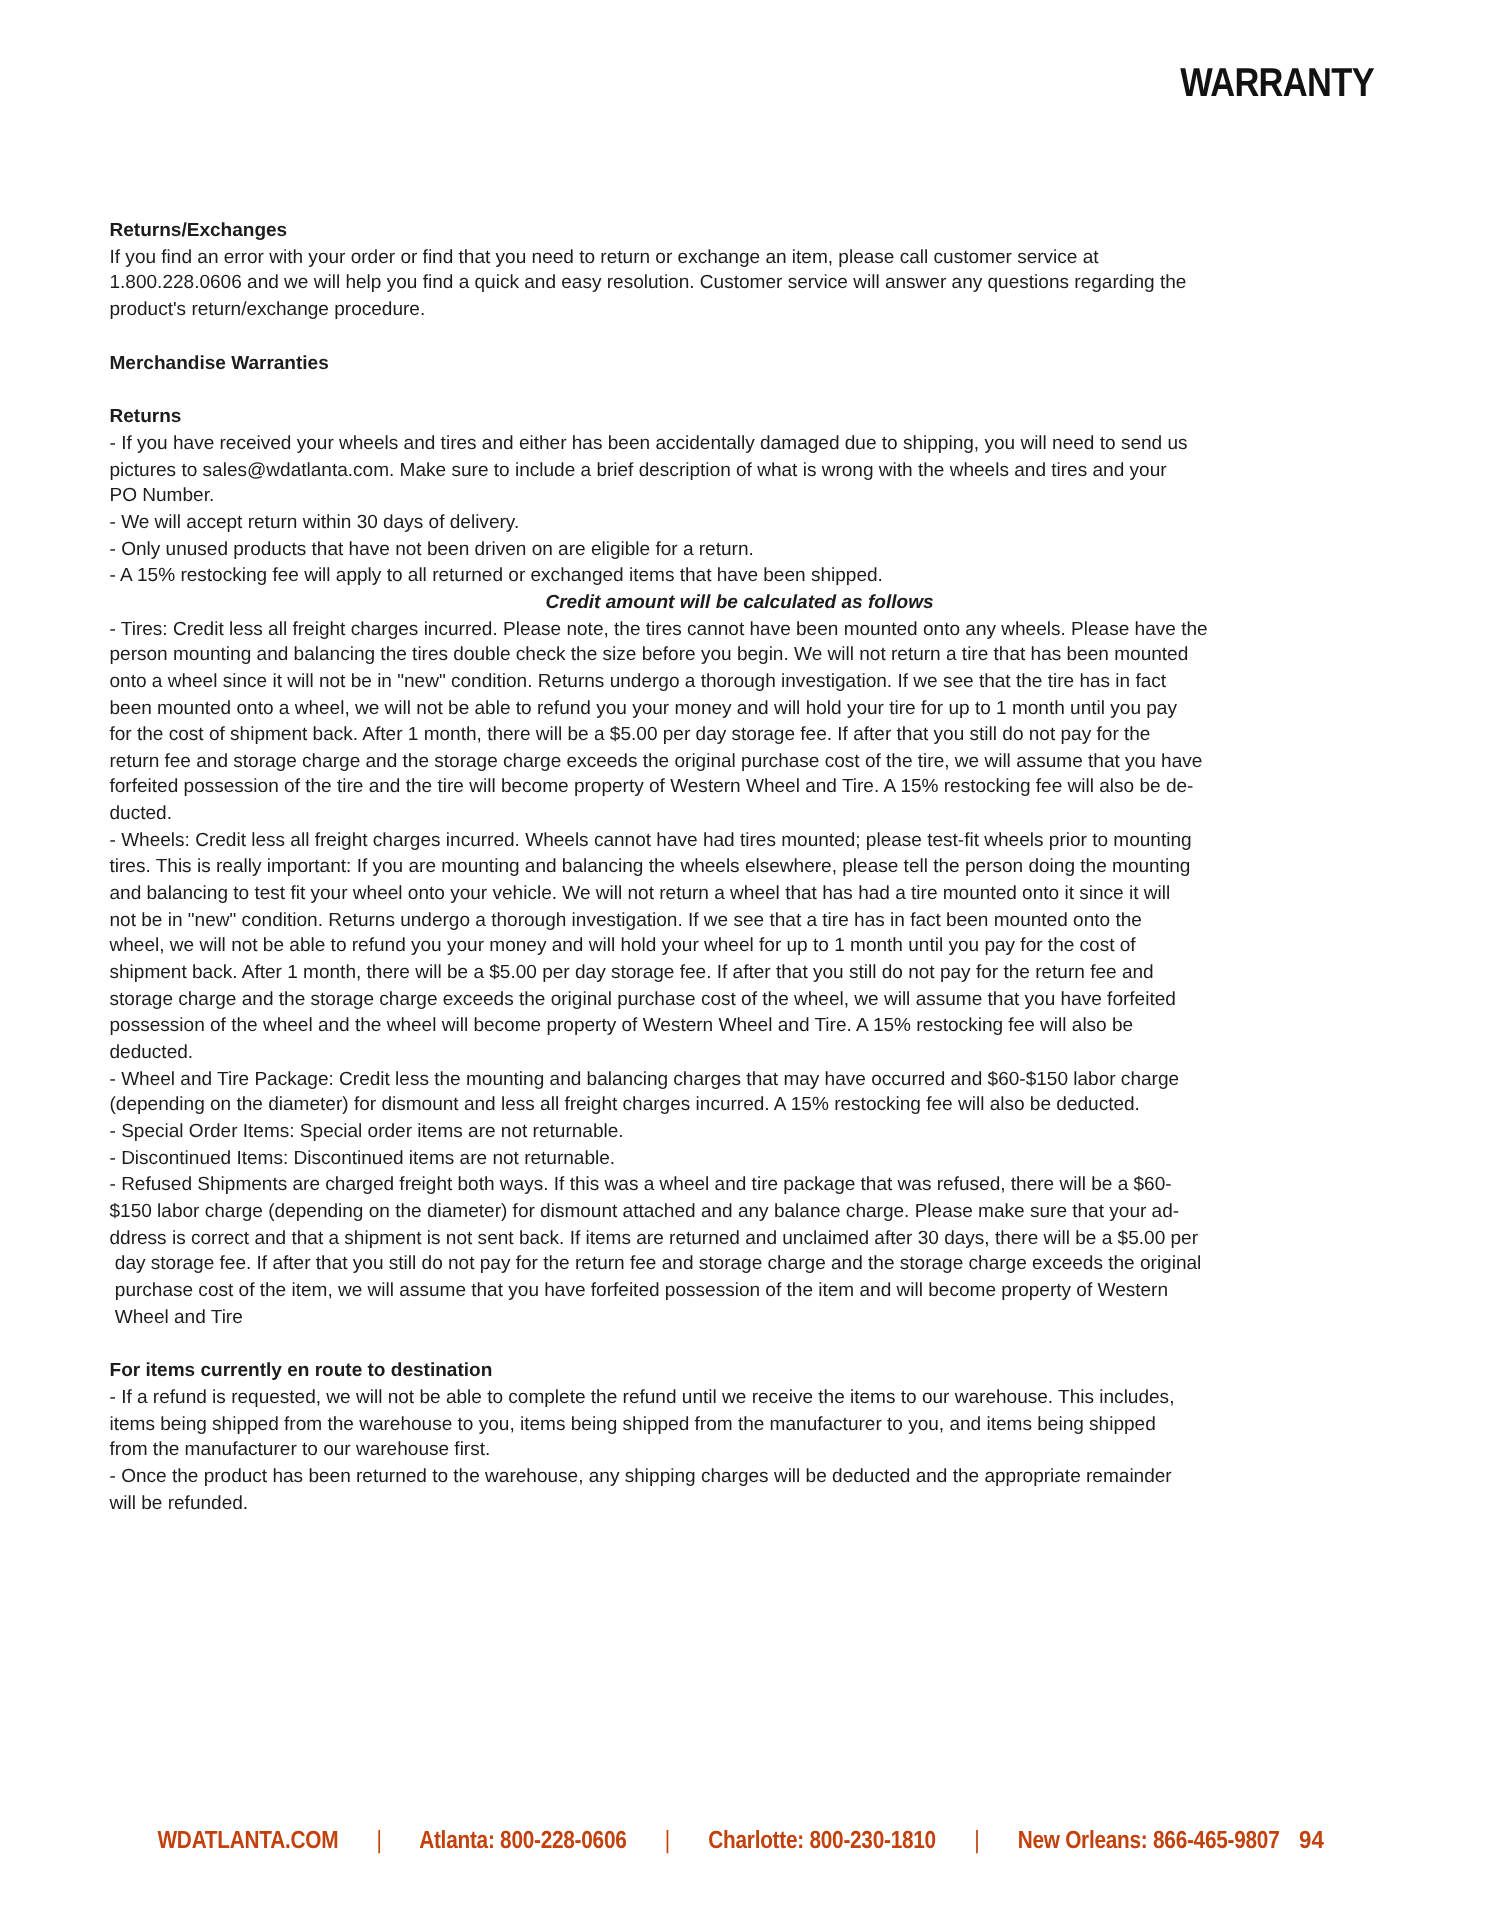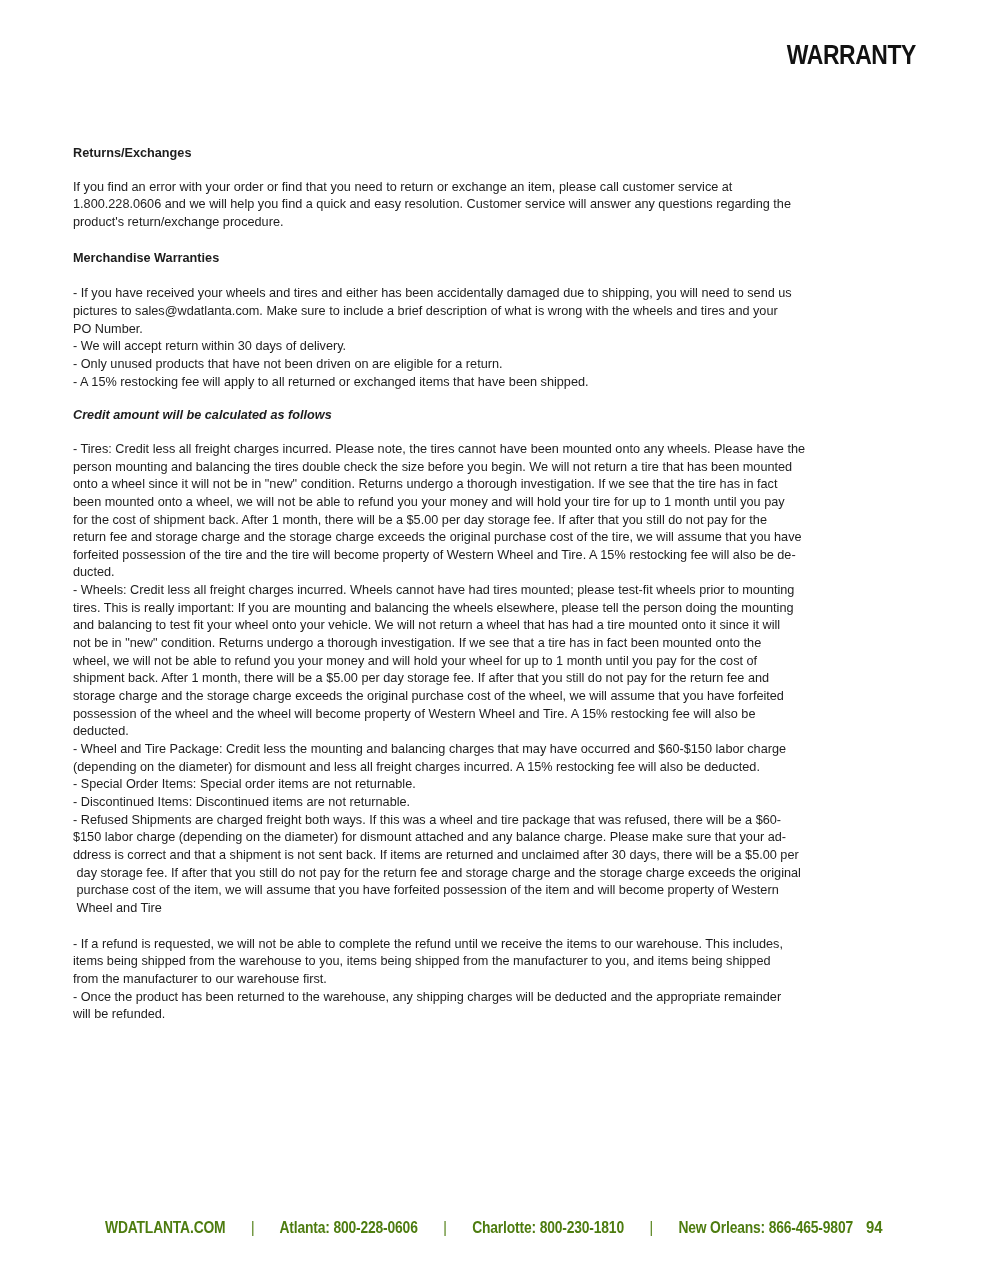--- a/index.html
+++ b/index.html
@@ -32,31 +32,31 @@
     position: absolute;
     left: 73px;
     top: 145px;
     width: 840px;
     font-size: 12.7px;
     line-height: 17.65px;
   }
   .doc-section { margin-bottom: 18px; }
   .doc-section:last-child { margin-bottom: 0; }
   .sec-heading { font-weight: 700; }
-  .text-block { white-space: pre-wrap; margin-top: 16px; }
-  .bold-italic { font-weight: 700; font-style: italic; }
+  .text-block { white-space: pre-wrap; }
+  .bold-italic { font-weight: 700; font-style: italic; text-align: center; }
 
   
   .page-footer {
     position: absolute;
     left: 0;
     top: 1218px;
     width: 1000px;
     height: 26px;
-    color: #4d7c0f;
+    color: #c2410c;
   }
   .footer-left {
     position: absolute;
     left: 105px;
     top: 0;
     white-space: nowrap;
     font-size: 16.5px;
     font-weight: 700;
     letter-spacing: -0.2px;
     transform: scaleX(0.84);
@@ -88,20 +88,21 @@
       <section class="doc-section">
         <div class="sec-heading">Returns/Exchanges</div>
         <div class="text-block">If you find an error with your order or find that you need to return or exchange an item, please call customer service at
 1.800.228.0606 and we will help you find a quick and easy resolution. Customer service will answer any questions regarding the
 product's return/exchange procedure.</div>
       </section>
       <section class="doc-section">
         <div class="sec-heading">Merchandise Warranties</div>
       </section>
       <section class="doc-section">
+        <div class="sec-heading">Returns</div>
         <div class="text-block">- If you have received your wheels and tires and either has been accidentally damaged due to shipping, you will need to send us
 pictures to sales@wdatlanta.com. Make sure to include a brief description of what is wrong with the wheels and tires and your
 PO Number.
 - We will accept return within 30 days of delivery.
 - Only unused products that have not been driven on are eligible for a return.
 - A 15% restocking fee will apply to all returned or exchanged items that have been shipped.</div>
         <div class="text-block bold-italic">Credit amount will be calculated as follows</div>
         <div class="text-block">- Tires: Credit less all freight charges incurred. Please note, the tires cannot have been mounted onto any wheels. Please have the
 person mounting and balancing the tires double check the size before you begin. We will not return a tire that has been mounted
 onto a wheel since it will not be in "new" condition. Returns undergo a thorough investigation. If we see that the tire has in fact
@@ -124,20 +125,21 @@
 - Special Order Items: Special order items are not returnable.
 - Discontinued Items: Discontinued items are not returnable.
 - Refused Shipments are charged freight both ways. If this was a wheel and tire package that was refused, there will be a $60-
 $150 labor charge (depending on the diameter) for dismount attached and any balance charge. Please make sure that your ad-
 ddress is correct and that a shipment is not sent back. If items are returned and unclaimed after 30 days, there will be a $5.00 per
  day storage fee. If after that you still do not pay for the return fee and storage charge and the storage charge exceeds the original
  purchase cost of the item, we will assume that you have forfeited possession of the item and will become property of Western
  Wheel and Tire</div>
       </section>
       <section class="doc-section">
+        <div class="sec-heading">For items currently en route to destination</div>
         <div class="text-block">- If a refund is requested, we will not be able to complete the refund until we receive the items to our warehouse. This includes,
 items being shipped from the warehouse to you, items being shipped from the manufacturer to you, and items being shipped
 from the manufacturer to our warehouse first.
 - Once the product has been returned to the warehouse, any shipping charges will be deducted and the appropriate remainder
 will be refunded.</div>
       </section>
     </main>
 
   <footer class="page-footer">
     <div class="footer-left">

